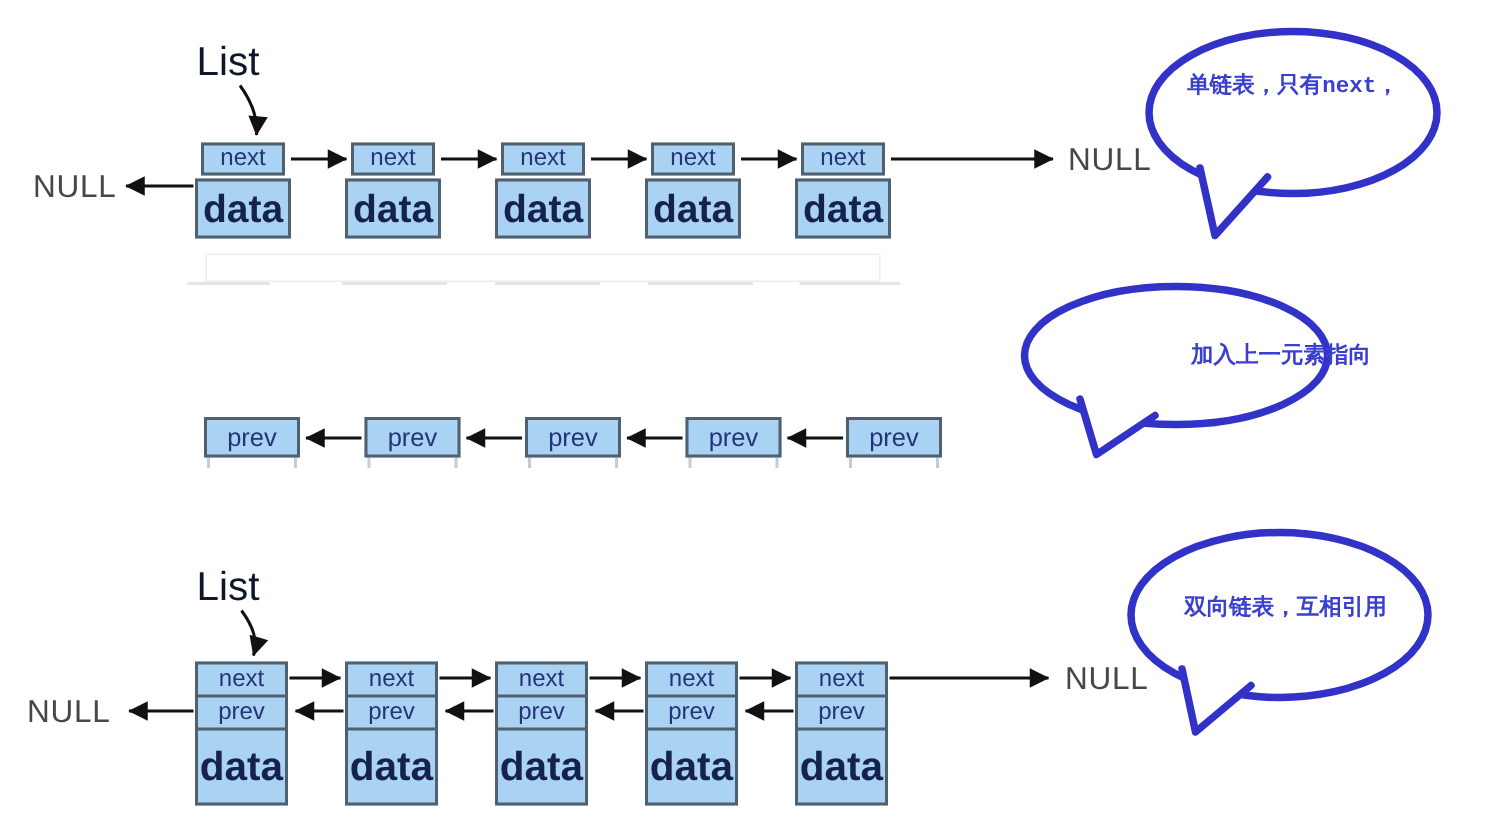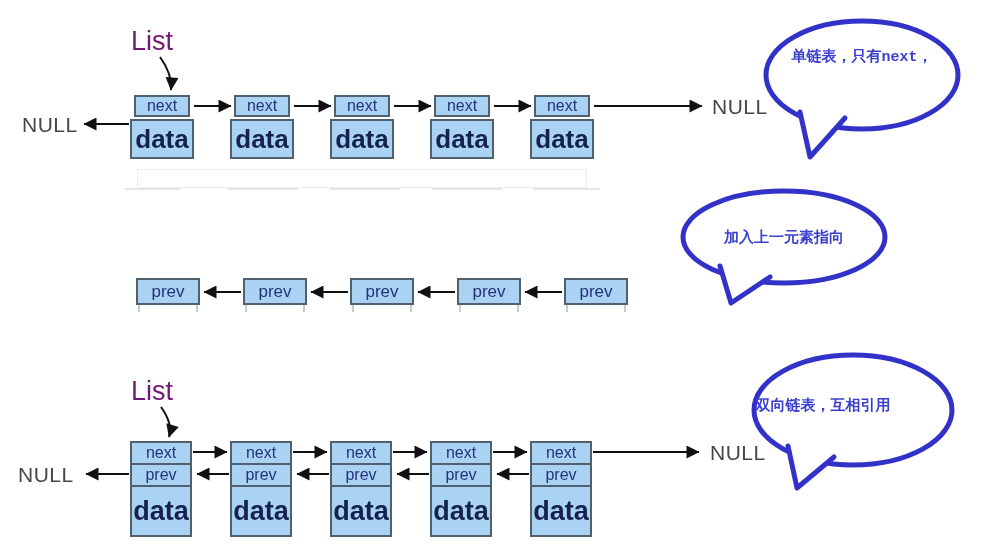--- a/index.html
+++ b/index.html
@@ -21,21 +21,21 @@
     position:absolute;box-sizing:border-box;width:62px;height:96px;
     background:#a9d2f3;border:2px solid #51606e;display:flex;flex-direction:column;
   }
   .brow{
     box-sizing:border-box;display:flex;align-items:center;justify-content:center;
     color:#24337a;font-size:16px;border-bottom:2px solid #51606e;height:22px;line-height:1;
   }
   .brow.bdata{flex:1;border-bottom:none;font-size:27px;font-weight:bold;color:#16224e;}
   
   .nulltxt{position:absolute;color:#474747;font-size:21px;line-height:1;letter-spacing:0.5px;}
-  .listtxt{position:absolute;color:#701a75;font-size:27px;line-height:1;}
+  .listtxt{position:absolute;color:#0f172a;font-size:27px;line-height:1;}
   .bubble-text{
     position:absolute;color:#3a3fd0;font-weight:bold;font-size:15px;
     text-align:center;line-height:28px;width:190px;
   }
   
   .ghost-rect{
     position:absolute;left:137px;top:169px;width:448px;height:17px;
     border:1px solid rgba(210,216,222,0.45);
   }
 </style>
@@ -175,20 +175,20 @@
   </div>
   <div class="bnode" style="left:530px;top:441px;">
     <div class="brow">next</div>
     <div class="brow">prev</div>
     <div class="brow bdata">data</div>
   </div>
 
   <div class="bubble-text" style="left:767px;top:44px;font-family:Liberation Mono, monospace;">
     <div>单链表，只有next，</div>
   </div>
-  <div class="bubble-text" style="left:689px;top:223px;">
+  <div class="bubble-text" style="left:724px;top:223px;text-align:right;">
     <div>加入上一元素指向</div>
   </div>
-  <div class="bubble-text" style="left:728px;top:391px;">
+  <div class="bubble-text" style="left:762px;top:391px;">
     <div>双向链表，互相引用</div>
   </div>
 
 </div>
 
 </body></html>

